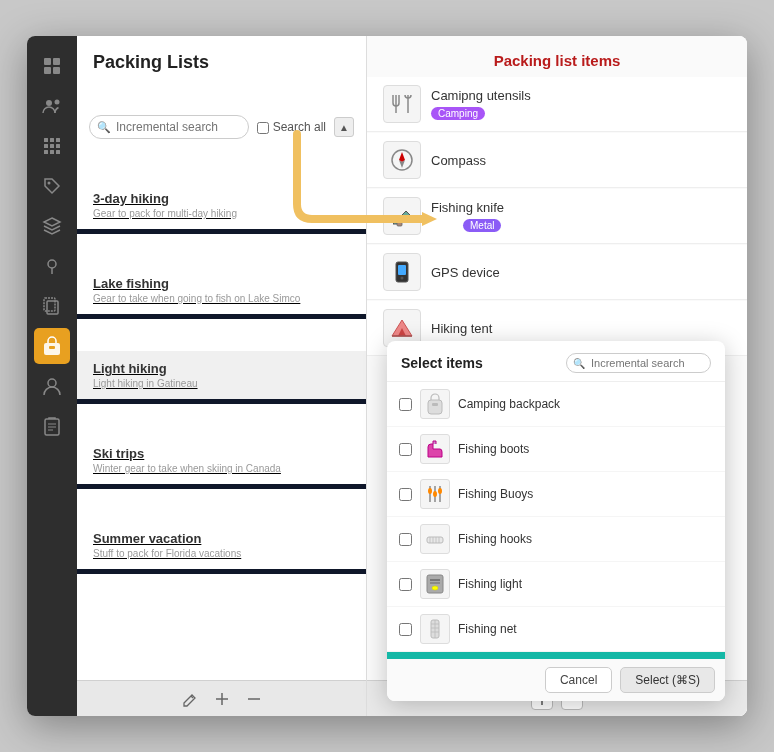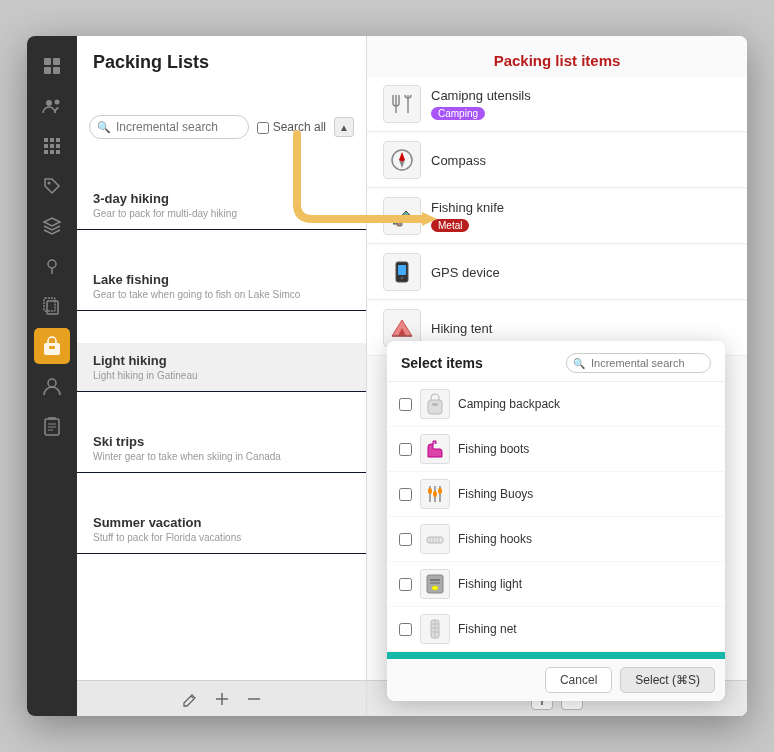--- a/index.html
+++ b/index.html
@@ -119,21 +119,22 @@
       display: flex;
       align-items: center;
       justify-content: center;
       cursor: pointer;
       font-size: 10px;
       color: #555;
     }
     .packing-list-item {
       padding: 10px 16px;
       cursor: pointer;
-      border-bottom: 1px solid #0f172a;
+      border-bottom: 5px solid #0f172a;
+      text-decoration: underline;
     }
     .packing-list-item.selected {
       background: #f0f0f0;
     }
     .packing-list-item .item-title {
       font-size: 13px;
       font-weight: 600;
       color: #333;
     }
     .packing-list-item .item-desc {
@@ -208,21 +209,21 @@
     }
     .tag {
       display: inline-block;
       padding: 1px 7px;
       border-radius: 10px;
       font-size: 10px;
       color: #fff;
       margin-top: 3px;
     }
     .tag-camping { background: #a855f7; }
-    .tag-metal { background: #b91c1c; }
+    .tag-metal { background: #8b5cf6; margin-left: 32px; }
 
     
     .select-modal {
       position: absolute;
       top: 305px;
       left: 360px;
       width: 338px;
       background: #fff;
       border-radius: 8px;
       box-shadow: 0 4px 24px rgba(0,0,0,0.22);

